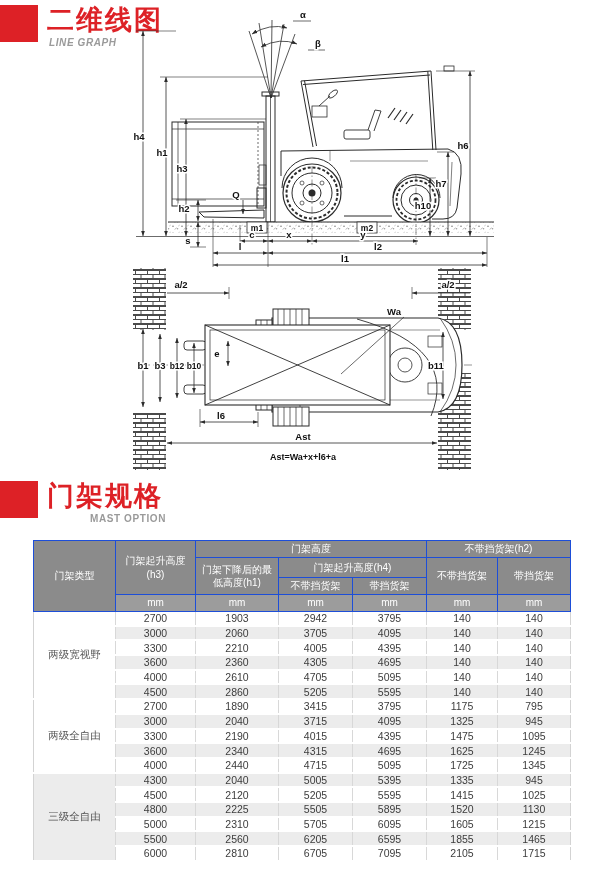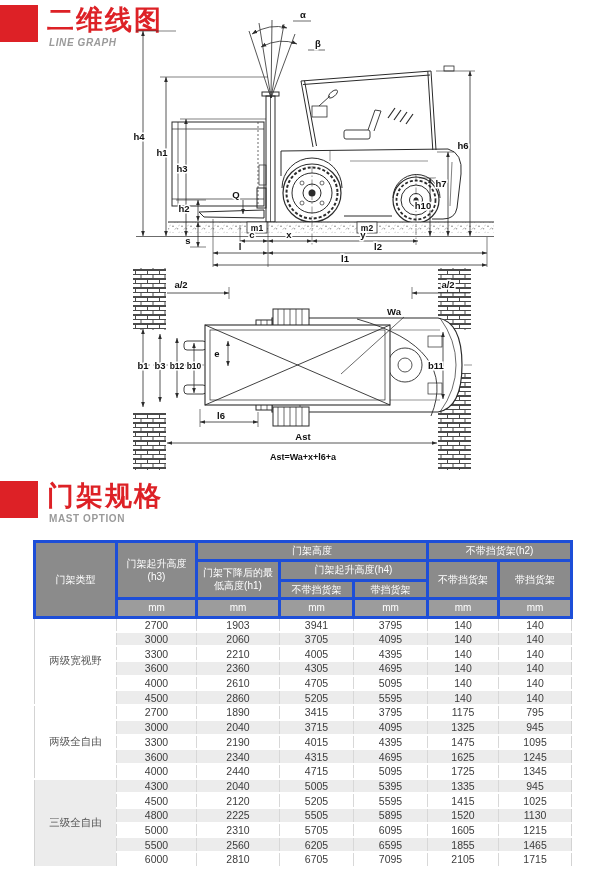--- a/index.html
+++ b/index.html
@@ -8,31 +8,31 @@
 
   .red-square { position:absolute; width:38px; height:37px; background:#dd2126; }
   .sec-title  { position:absolute; left:47px; font-size:27px; font-weight:bold; color:#dd2126; letter-spacing:2px; line-height:1; }
   .sec-sub    { position:absolute; left:49px; font-size:10px; font-weight:bold; color:#9a9a9a; letter-spacing:0.6px; }
 
   #sq1   { top:5px; }
   #t1    { top:7px; }
   #s1    { top:37px;font-style:italic; }
   #sq2   { top:481px; }
   #t2    { top:483px; }
-  #s2    { top:513px; }
+  #s2    { top:513px;margin-left:41px; }
 
   #diagram { position:absolute; left:0; top:0; }
 
   .lbl { font:bold 9.5px "Liberation Sans",sans-serif; fill:#111; stroke:#fff; stroke-width:3px; paint-order:stroke; text-anchor:middle; }
   .lbl-sm { font:bold 8.5px "Liberation Sans",sans-serif; fill:#111; stroke:#fff; stroke-width:3px; paint-order:stroke; text-anchor:middle; }
   .formula { font:bold 9px "Liberation Sans",sans-serif; fill:#111; text-anchor:middle; }
 
   .table-wrap { position:absolute; left:33px; top:540px; width:537px; }
   table { width:100%; border-collapse:collapse; table-layout:fixed; border:1px solid #d3d3d3; }
-  thead th { background:#8b8b8b; color:#fff; font-weight:normal; font-size:10px; border:3px solid #1d4ed8; line-height:1.35; padding:1px 2px; text-align:center; }
+  thead th { background:#8b8b8b; color:#fff; font-weight:normal; font-size:10px; border:1px solid #1d4ed8; line-height:1.35; padding:1px 2px; text-align:center; }
   thead tr.r1 th { height:17px; }
   thead tr.r2 th { height:20px; }
   thead tr.r3 th { height:17px; }
   thead tr.unit-row th { background:#9c9c9c; height:15px; }
   tbody td { font-size:10.5px; color:#3c3c3c; text-align:center; height:14.7px; padding:0 2px;
              border-right:1px solid #d8d8d8; border-bottom:2px solid #fff; background:#fff; }
   tbody td:last-child { border-right:none; }
   tbody tr.alt td { background:#ececec; }
   tbody td.type-cell { background:#fff; color:#555; border-top:2px solid #a21caf; border-right:1px solid #d8d8d8; }
 </style>
@@ -323,21 +323,21 @@
         <th>mm</th>
         <th>mm</th>
         <th>mm</th>
       </tr>
     </thead>
     <tbody>
         <tr>
           <td rowspan="6" class="type-cell" style="border-top: none;">两级宽视野</td>
           <td>2700</td>
           <td>1903</td>
-          <td>3941</td>
+          <td>2942</td>
           <td>3795</td>
           <td>140</td>
           <td>140</td>
         </tr>
         <tr class="alt">
           <td>3000</td>
           <td>2060</td>
           <td>3705</td>
           <td>4095</td>
           <td>140</td>

